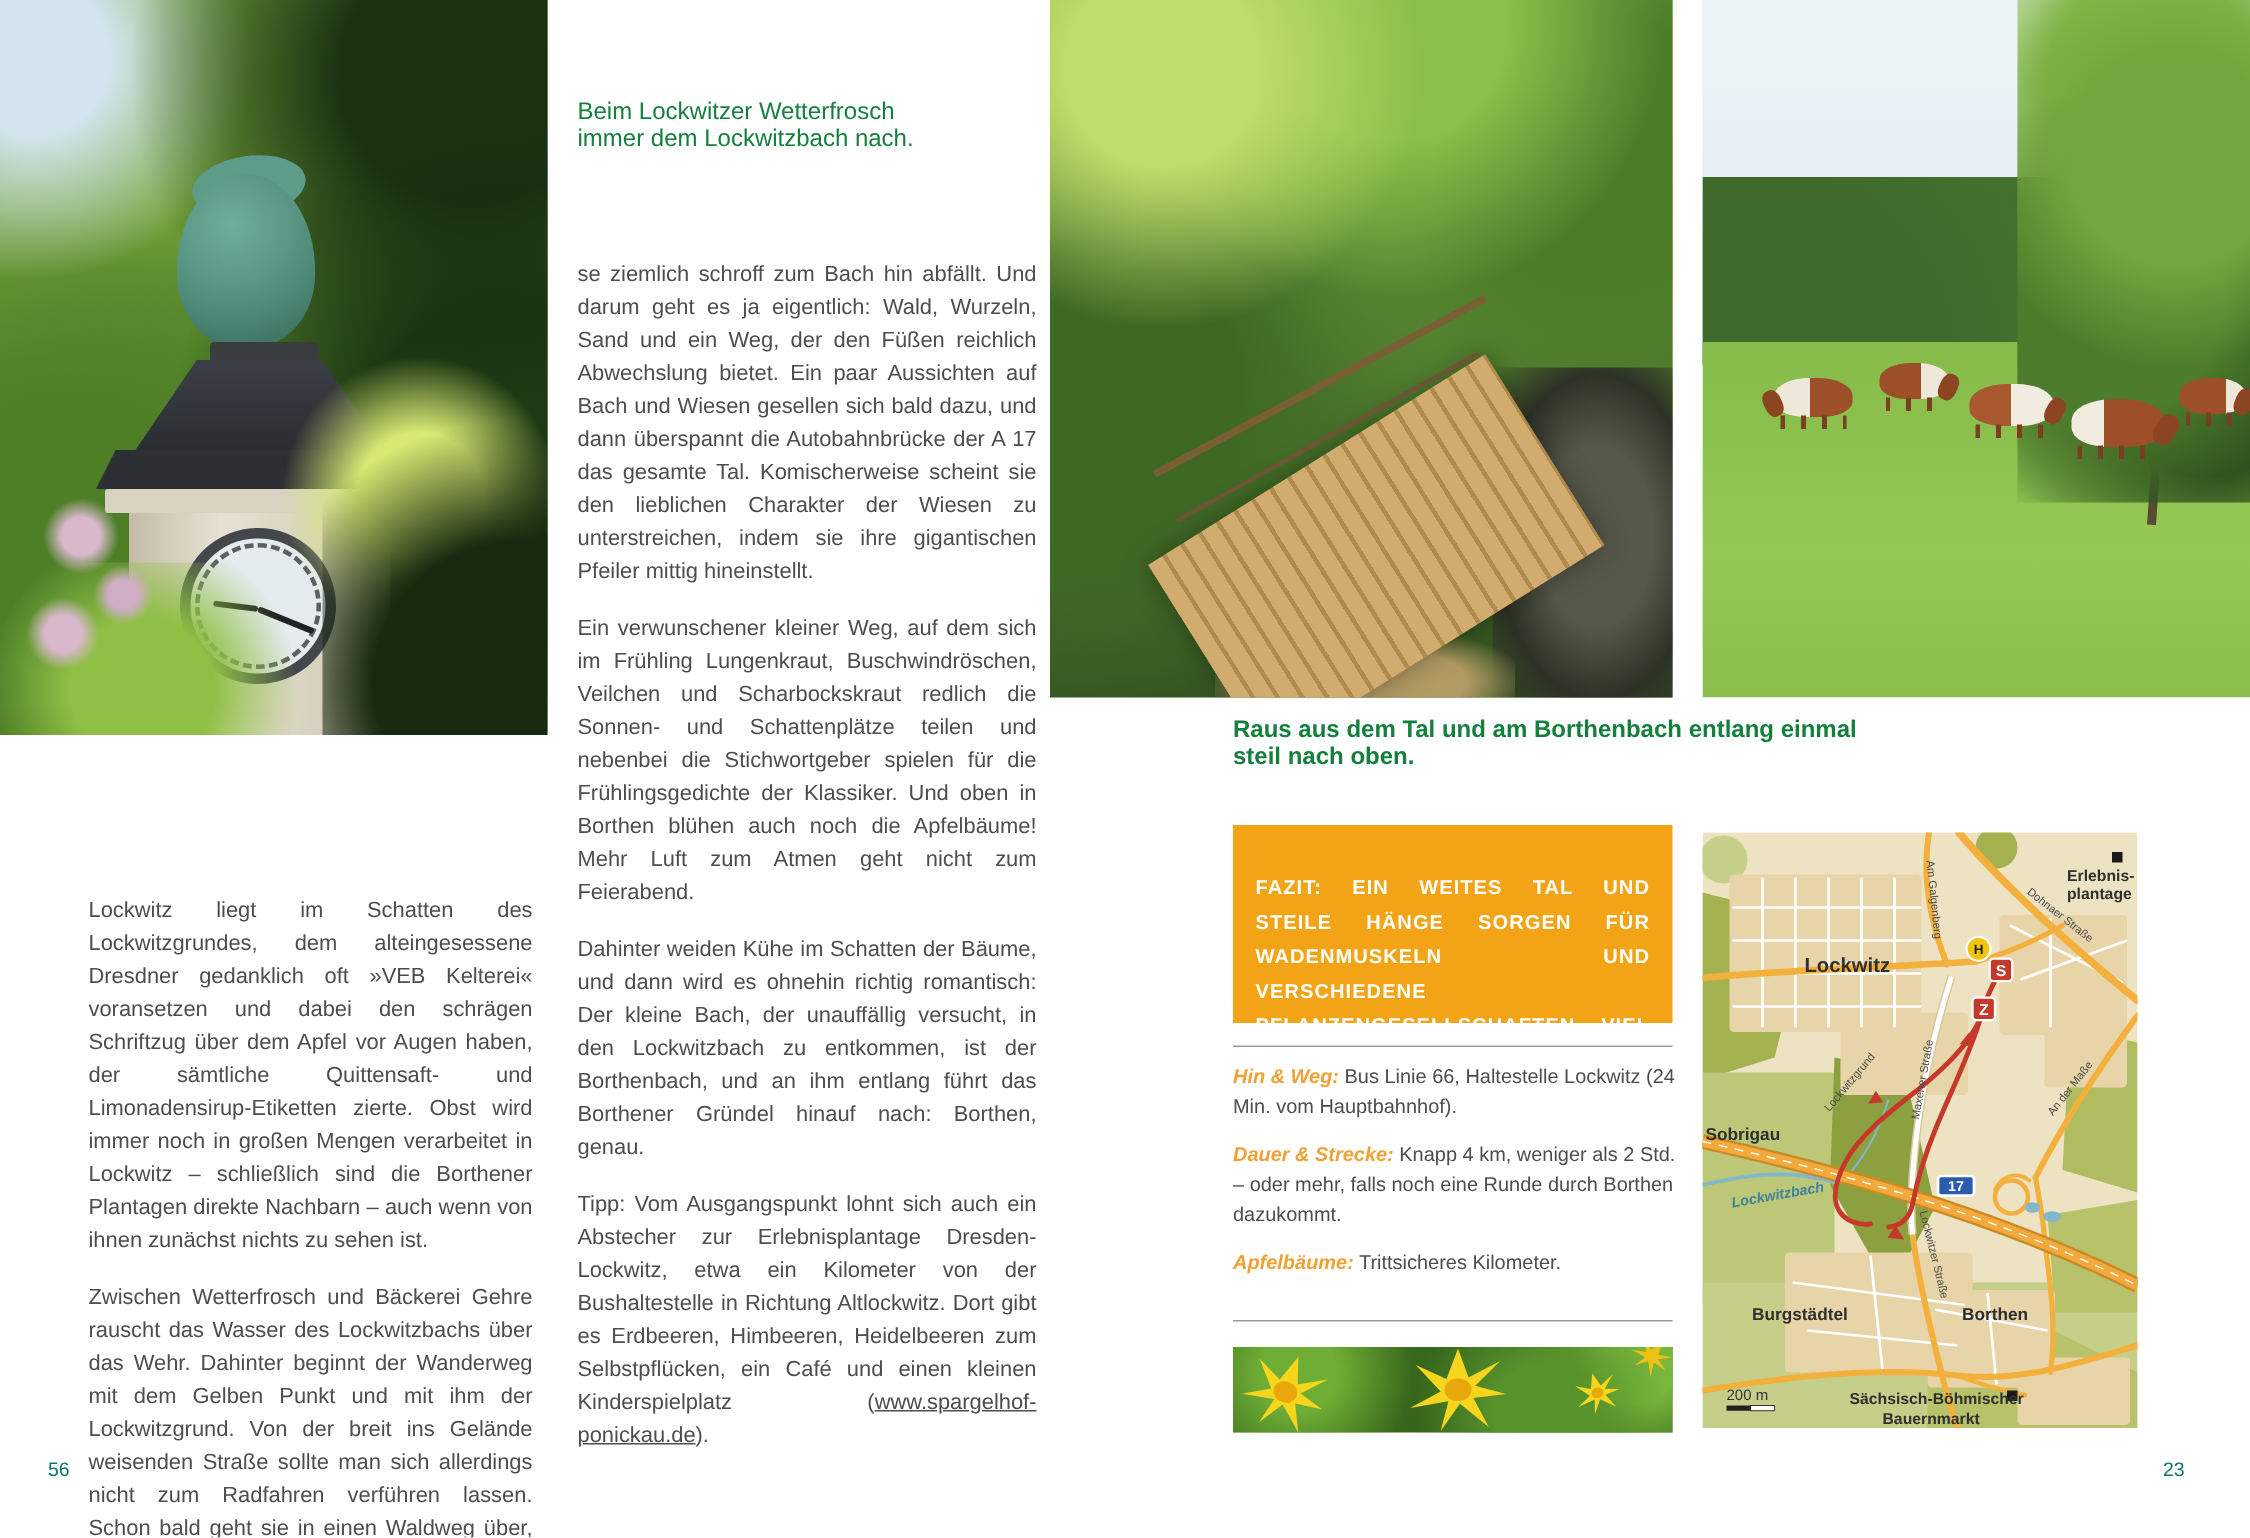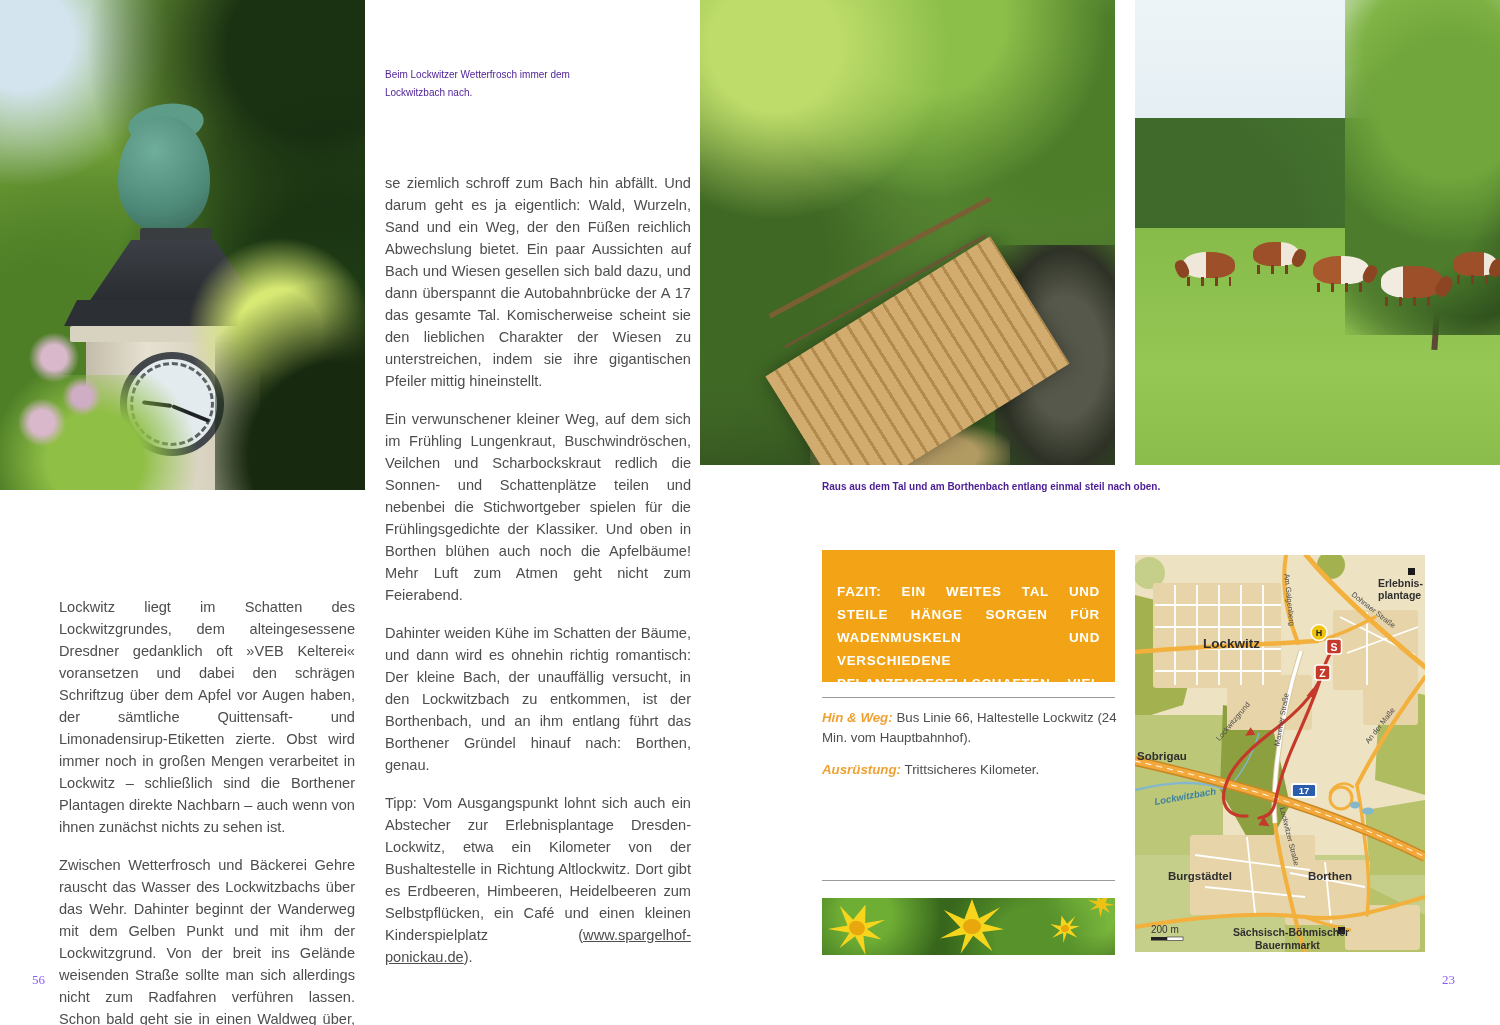--- a/index.html
+++ b/index.html
@@ -2,22 +2,22 @@
 <html lang="de"><head>
 <meta charset="utf-8">
 <style>
   html,body{margin:0;padding:0;background:#ffffff;}
   .spread{position:relative;width:1500px;height:1025px;background:#ffffff;overflow:hidden;
           font-family:"Liberation Sans", sans-serif;color:#4b4b4b;}
   .abs{position:absolute;}
 
   
   .body-text p{margin:0 0 16px;font-size:14.6px;line-height:22px;text-align:justify;color:#4d4d4d;}
-  .caption{font-size:10px;line-height:17.5px;color:#4c1d95;}
-  .pagenum{font-size:13px;color:#8b5cf6;font-family:Liberation Serif, serif;}
+  .caption{font-size:16px;line-height:17.5px;color:#15803d;}
+  .pagenum{font-size:13px;color:#0f766e;}
   .weblink{text-decoration:underline;color:#4d4d4d;}
 
   #caption-top{left:385px;top:66px;width:240px;}
   #col1{left:59px;top:552px;width:296px;margin-top:44px;}
   #col2{left:385px;top:172px;width:306px;}
   #caption-right{left:822px;top:478px;width:430px;font-weight:bold;}
   #pn-left{left:32px;top:972px;}
   #pn-right{left:1442px;top:972px;}
 
   
@@ -221,21 +221,22 @@
   </div>
 
   <div class="abs caption" id="caption-right">Raus aus dem Tal und am Borthenbach entlang einmal steil nach oben.</div>
 
   <div class="abs" id="fazit">FAZIT: EIN WEITES TAL UND STEILE HÄNGE SORGEN FÜR WADENMUSKELN UND VERSCHIEDENE PFLANZENGESELLSCHAFTEN. VIEL ABWECHSLUNG FÜR FÜßE UND AUGEN!</div>
 
   <div class="abs divider" id="divider1"></div>
 
   <div class="abs" id="info">
     <p><span class="lbl">Hin &amp; Weg:</span> <span>Bus Linie 66, Haltestelle Lockwitz (24 Min. vom Hauptbahnhof).</span></p>
-    <p><span class="lbl">Ausrüstung:</span> <span>Trittsicheres Kilometer.</span></p>
+    <p><span class="lbl">Dauer &amp; Strecke:</span> <span>Knapp 4 km, weniger als 2 Std. – oder mehr, falls noch eine Runde durch Borthen dazukommt.</span></p>
+    <p><span class="lbl">Apfelbäume:</span> <span>Trittsicheres Kilometer.</span></p>
   </div>
 
   <div class="abs divider" id="divider2"></div>
 
   <div class="photo" id="photo-flowers">
     <div class="flower f2">
         <div class="fc"></div>
       </div>
     <div class="flower f1">
         <div class="fc"></div>

